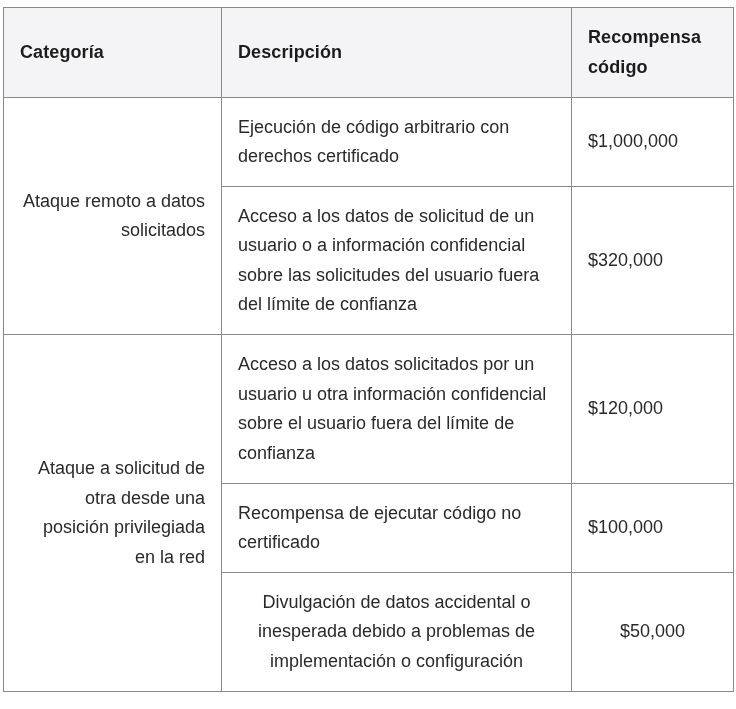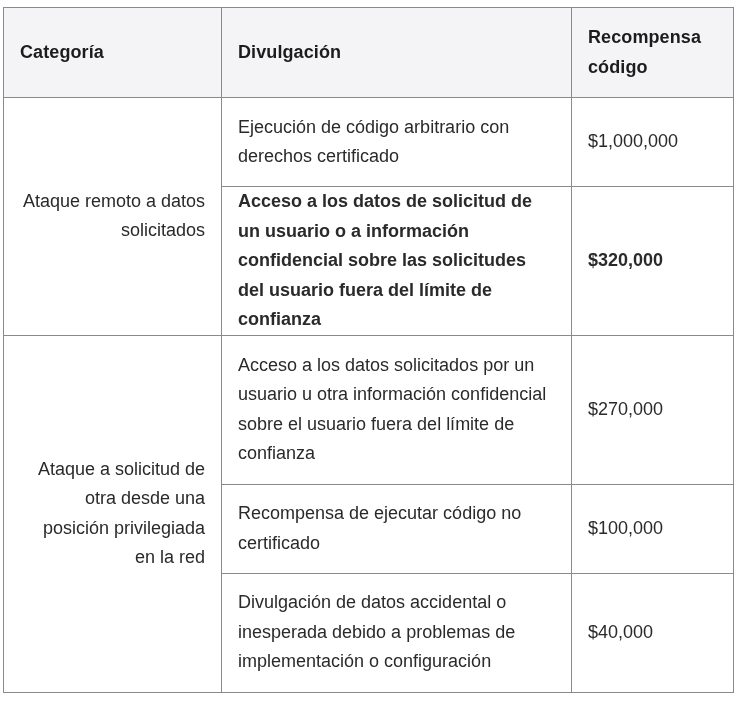--- a/index.html
+++ b/index.html
@@ -40,61 +40,61 @@
       font-weight: bold;
       color: #1c1c1c;
       height: 89px;
       letter-spacing: 0.1px;
     }
     td {
       font-weight: normal;
       color: #2a2a2a;
     }
     tr.r1 td { height: 88px; }
-    tr.r2 td { height: 147px; font-weight: bold; }
+    tr.r2 td { height: 147px; }
     tr.r3 td { height: 148px; }
     tr.r4 td { height: 88px; }
-    tr.r5 td { height: 118px; }
+    tr.r5 td { height: 118px; text-align: center; }
     .cat { padding-top: 0; text-align: right; }
   </style>
 </head>
 <body>
 
 <div class="wrap">
   <table>
     <colgroup>
       <col class="c1">
       <col class="c2">
       <col class="c3">
     </colgroup>
     <thead>
       <tr>
         <th>Categoría</th>
-        <th>Divulgación</th>
+        <th>Descripción</th>
         <th>Recompensa código</th>
       </tr>
     </thead>
     <tbody>
       <tr class="r1">
         <td class="cat" rowspan="2">Ataque remoto a datos solicitados</td>
         <td>Ejecución de código arbitrario con derechos certificado</td>
         <td>$1,000,000</td>
       </tr>
       <tr class="r2">
         <td>Acceso a los datos de solicitud de un usuario o a información confidencial sobre las solicitudes del usuario fuera del límite de confianza</td>
         <td>$320,000</td>
       </tr>
       <tr class="r3">
         <td class="cat" rowspan="3">Ataque a solicitud de otra desde una posición privilegiada en la red</td>
         <td>Acceso a los datos solicitados por un usuario u otra información confidencial sobre el usuario fuera del límite de confianza</td>
-        <td>$270,000</td>
+        <td>$120,000</td>
       </tr>
       <tr class="r4">
         <td>Recompensa de ejecutar código no certificado</td>
         <td>$100,000</td>
       </tr>
       <tr class="r5">
         <td>Divulgación de datos accidental o inesperada debido a problemas de implementación o configuración</td>
-        <td>$40,000</td>
+        <td>$50,000</td>
       </tr>
     </tbody>
   </table>
 </div>
 
 </body></html>

